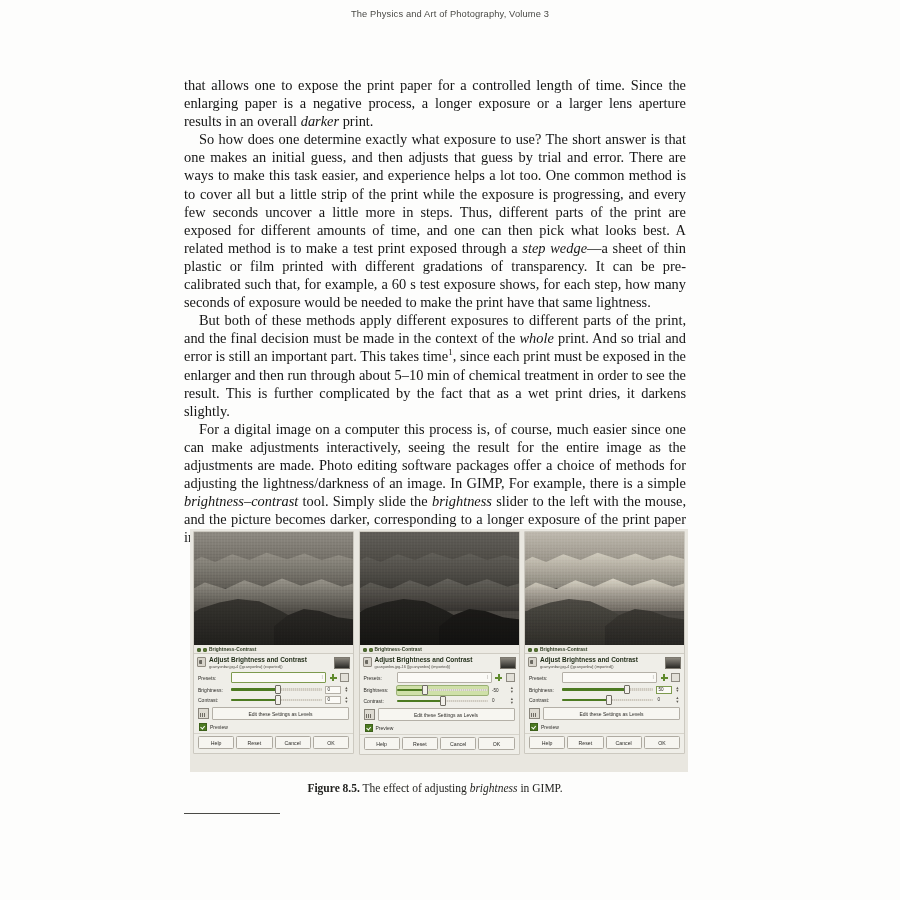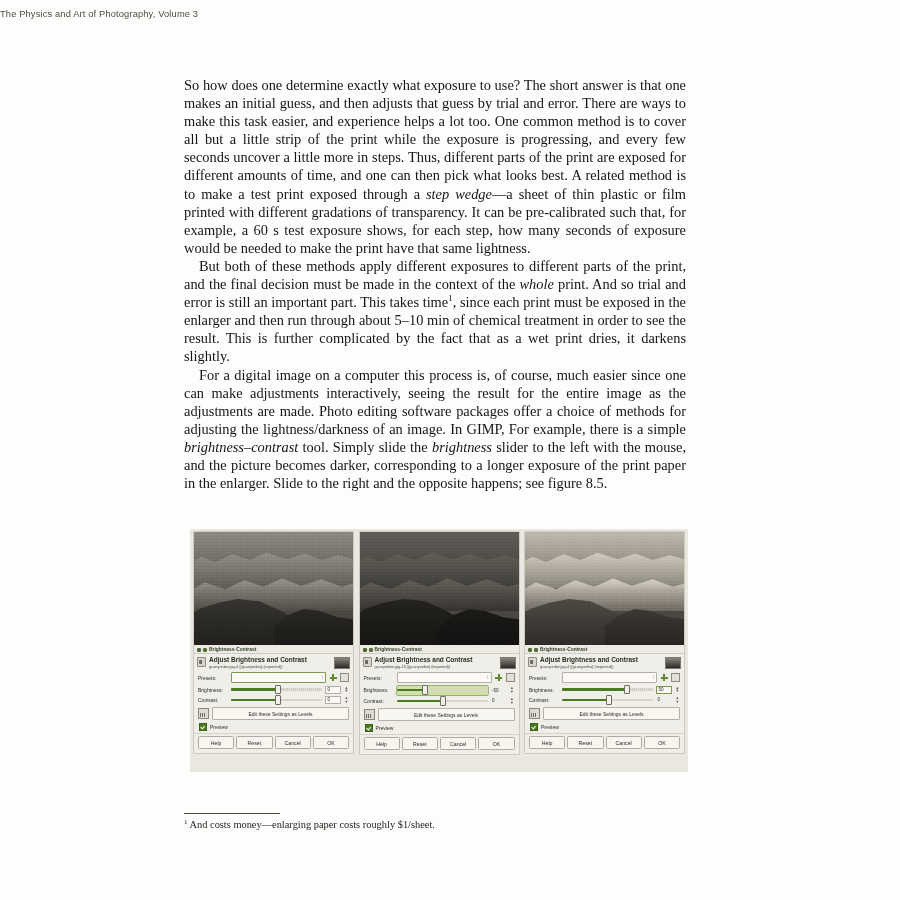--- a/index.html
+++ b/index.html
@@ -20,20 +20,21 @@
     height: 900px;
     background: #fdfdfc;
   }
 
   
   .running-head {
     position: absolute;
     top: 9px;
     left: 0;
     width: 900px;
+    text-align: center;
     font-family: "Liberation Sans", sans-serif;
     font-size: 9.3px;
     letter-spacing: 0.15px;
     color: #4a4a46;
   }
 
   
   .column {
     position: absolute;
     left: 184px;
@@ -457,20 +458,21 @@
 </style>
 </head>
 <body>
 
 <div class="page">
 
   <div class="running-head">The Physics and Art of Photography, Volume 3</div>
 
   <div class="column">
 
+    <p class="body"><span>that allows one to expose the print paper for a controlled length of time. Since the enlarging paper is a negative process, a longer exposure or a larger lens aperture results in an overall </span><span class="it">darker</span><span> print.</span></p>
 
     <p class="body"><span>So how does one determine exactly what exposure to use? The short answer is that one makes an initial guess, and then adjusts that guess by trial and error. There are ways to make this task easier, and experience helps a lot too. One common method is to cover all but a little strip of the print while the exposure is progressing, and every few seconds uncover a little more in steps. Thus, different parts of the print are exposed for different amounts of time, and one can then pick what looks best. A related method is to make a test print exposed through a </span><span class="it">step wedge</span><span>—a sheet of thin plastic or film printed with different gradations of transparency. It can be pre-calibrated such that, for example, a 60 s test exposure shows, for each step, how many seconds of exposure would be needed to make the print have that same lightness.</span></p>
 
     <p class="body"><span>But both of these methods apply different exposures to different parts of the print, and the final decision must be made in the context of the </span><span class="it">whole</span><span> print. And so trial and error is still an important part. This takes time</span><sup class="fn">1</sup><span>, since each print must be exposed in the enlarger and then run through about 5–10 min of chemical treatment in order to see the result. This is further complicated by the fact that as a wet print dries, it darkens slightly.</span></p>
 
     <p class="body"><span>For a digital image on a computer this process is, of course, much easier since one can make adjustments interactively, seeing the result for the entire image as the adjustments are made. Photo editing software packages offer a choice of methods for adjusting the lightness/darkness of an image. In GIMP, For example, there is a simple </span><span class="it">brightness–contrast</span><span> tool. Simply slide the </span><span class="it">brightness</span><span> slider to the left with the mouse, and the picture becomes darker, corresponding to a longer exposure of the print paper in the enlarger. Slide to the right and the opposite happens; see figure 8.5.</span></p>
 
   </div>
 
   <div class="figure">
@@ -676,19 +678,19 @@
             <span class="btn">Reset</span>
             <span class="btn">Cancel</span>
             <span class="btn">OK</span>
           </div>
         </div>
       </div>
 
     </div>
   </div>
 
+  <div class="caption"><b>Figure 8.5.</b><span> The effect of adjusting </span><span class="it">brightness</span><span> in GIMP.</span></div>
 
   <div class="footnote-rule"></div>
 
-  <div class="footnote"><sup>1</sup><span> And costs money—enlarging paper costs roughly $1/sheet.</span></div>
 
 
 </div>
 
 </body></html>

